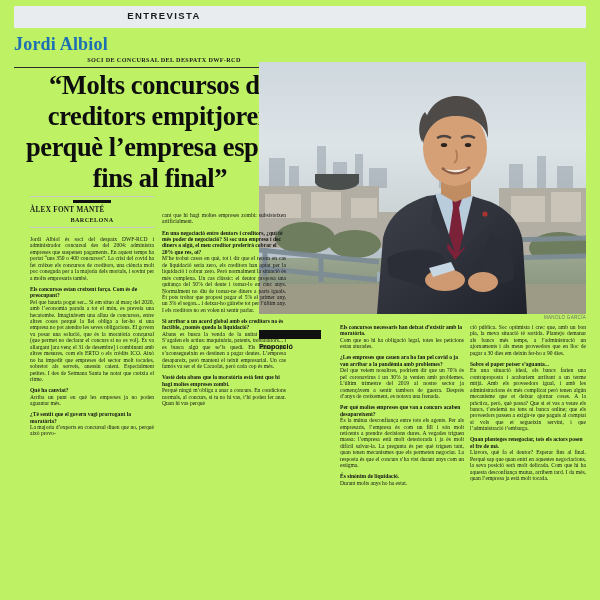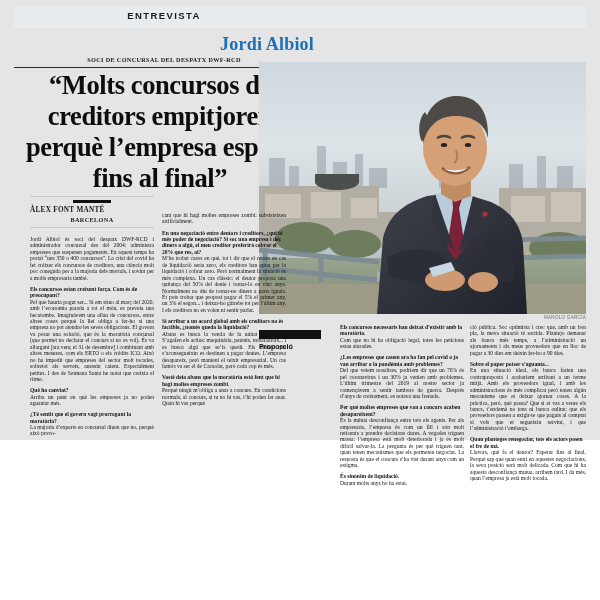--- a/index.html
+++ b/index.html
@@ -2,38 +2,38 @@
 <html><head>
 <meta charset="utf-8">
 <style>
   html,body{margin:0;padding:0;}
   body{
     width:600px;height:600px;overflow:hidden;
     background:#ffffff;
     font-family:"Liberation Serif", serif;
     color:#111111;
   }
-  .page{position:relative;width:600px;height:440px;box-sizing:border-box;padding:0 0 0 0;background:#e5e5e5;}
+  .page{position:relative;width:600px;height:600px;box-sizing:border-box;padding:0 0 0 0;background:#bef264;}
 
   
   .kicker-bar{
     position:absolute;left:14px;top:6px;width:572px;height:22px;
     background:#e8ecef;
   }
   .kicker-text{
     position:absolute;left:14px;top:10px;width:300px;
     text-align:center;
     font-family:"Liberation Sans", sans-serif;
     font-weight:bold;font-size:9.5px;letter-spacing:1.4px;
     color:#1a1a1a;
   }
 
   
   .name{
-    position:absolute;left:14px;top:34px;width:300px;text-align:right;
+    position:absolute;left:14px;top:34px;width:300px;text-align:left;
     font-family:"Liberation Serif", serif;
     font-weight:bold;font-size:18px;color:#1d6fb5;letter-spacing:.2px;
   }
   .role{
     position:absolute;left:14px;top:56px;width:300px;text-align:center;
     font-family:"Liberation Serif", serif;
     font-weight:bold;font-size:6.2px;letter-spacing:.35px;color:#202020;
     text-transform:uppercase;
   }
   .rule-under-role{

